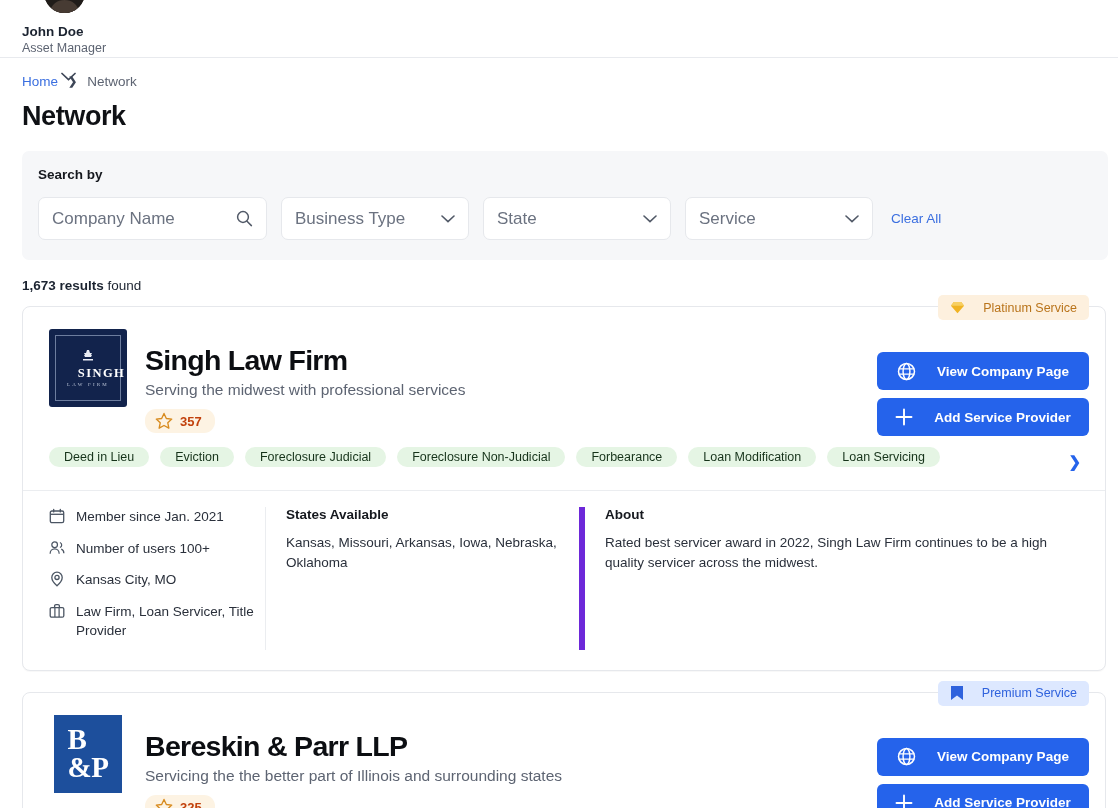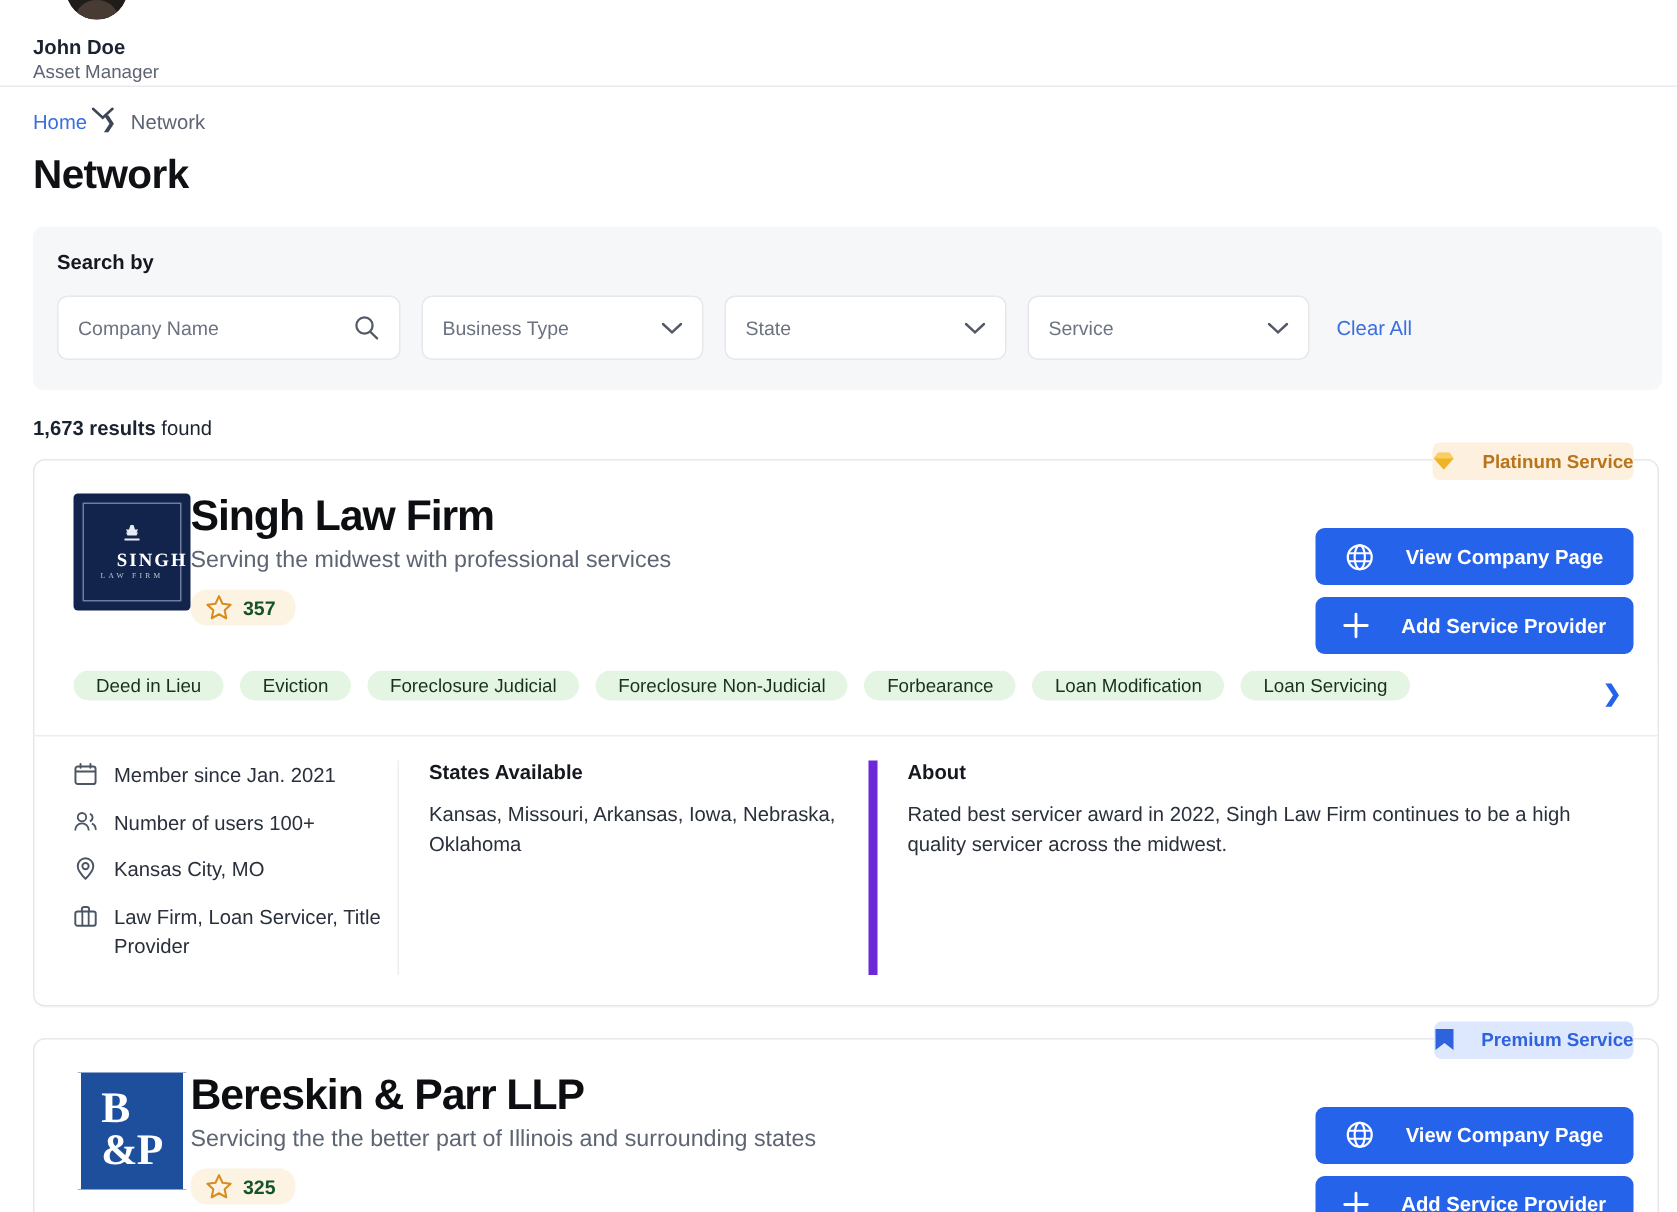--- a/index.html
+++ b/index.html
@@ -62,21 +62,21 @@
     margin: 19px 10px 0 22px;
     background: #f6f7f9;
     border-radius: 7px;
     padding: 16px 0 20px 16px;
   }
   .search-by { font-size: 13.5px; font-weight: 700; color: #15181e; padding-left: 0; }
   .filters { display: flex; align-items: center; gap: 14px; margin-top: 15px; }
   .field {
     height: 43px; background: #fff; border: 1px solid #e6e8ec;
     border-radius: 7px; display: flex; align-items: center;
-    padding: 0 13px; color: #6b7280; font-size: 13px;
+    padding: 0 13px; color: #6b7280; font-size: 17px;
   }
   .field.input-field { width: 229px; justify-content: space-between; }
   .field.select-field { width: 188px; justify-content: space-between; }
   .field .glyph { color: #515967; display: flex; }
   .clear-all { color: #3b6fe0; font-size: 13.5px; margin-left: 4px; cursor: pointer; }
 
   
   .results-line { font-size: 13.5px; padding: 18px 0 0 22px; color: #1b2330; }
   .results-line b { font-weight: 700; }
 
@@ -86,22 +86,22 @@
     position: relative;
     border: 1px solid #e6e8ec;
     border-radius: 8px;
     background: #fff;
     margin-bottom: 21px;
     box-shadow: 0 1px 1px rgba(16,24,40,0.03);
   }
   .badge {
     position: absolute; top: -12px; right: 16px;
     display: flex; align-items: center; gap: 18px;
-    height: 25px; padding: 0 0; border-radius: 5px;
-    font-size: 12.5px; font-weight: 700;
+    height: 25px; padding: 0 12px; border-radius: 5px;
+    font-size: 12.5px; font-weight: 400;
   }
   .badge.platinum { background: #fdf0de; color: #b9741b; }
   .badge.premium  { background: #dde8ff; color: #2f62dd; }
 
   .card-top { display: flex; padding: 22px 16px 0 26px; }
   .logo {
     width: 78px; height: 78px; flex: none; border-radius: 3px; overflow: hidden;
   }
   .logo-singh { background: #12234c; position: relative; }
   .logo-singh .inner-frame {
@@ -123,32 +123,32 @@
   .logo-bp {
     background: #1d4f9c; display: flex; align-items: center; justify-content: center;
     border-left: 5px solid #fff; border-right: 5px solid #fff;
   }
   .logo-bp .bp-txt {
     color: #fff; font-size: 29px; font-weight: 700; line-height: 0.96;
     text-align: left; letter-spacing: -0.5px;
     font-family: "Liberation Serif", serif;
   }
 
-  .headings { flex: 1; min-width: 0; }
+  .headings { padding-left: 18px; flex: 1; min-width: 0; margin-top: 16px; }
   .co-name {
     font-size: 28.5px; font-weight: 700; letter-spacing: -0.7px;
     color: #0c0e12; line-height: 1.1;
   }
   .co-tag { font-size: 15.5px; color: #5d6472; margin-top: 5px; }
   .rating {
     display: inline-flex; align-items: center; gap: 7px;
     background: #fdf3e3; border-radius: 11px;
     padding: 3px 13px 3px 10px; margin-top: 10px;
   }
-  .rating .num { font-size: 13px; font-weight: 700; color: #14532d; }
+  .rating .num { font-size: 13px; font-weight: 700; color: #c2410c; }
 
   .actions {
     width: 212px; flex: none; display: flex; flex-direction: column; gap: 8px;
     padding-top: 23px;
   }
   .btn {
     height: 38px; border-radius: 6px; background: #2563eb; color: #fff;
     display: flex; align-items: center; justify-content: center; gap: 21px;
     font-size: 13.5px; font-weight: 700; cursor: pointer; border: none;
     font-family: "Liberation Sans", sans-serif;

